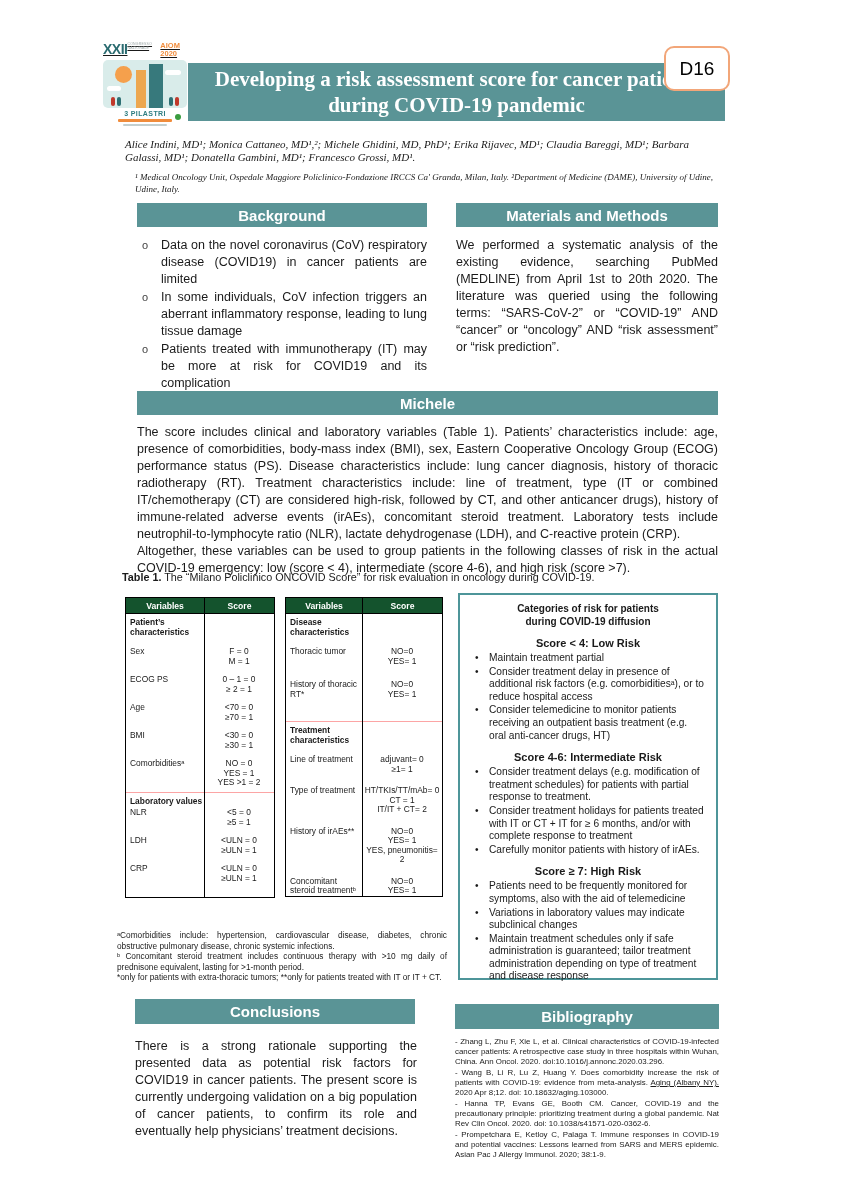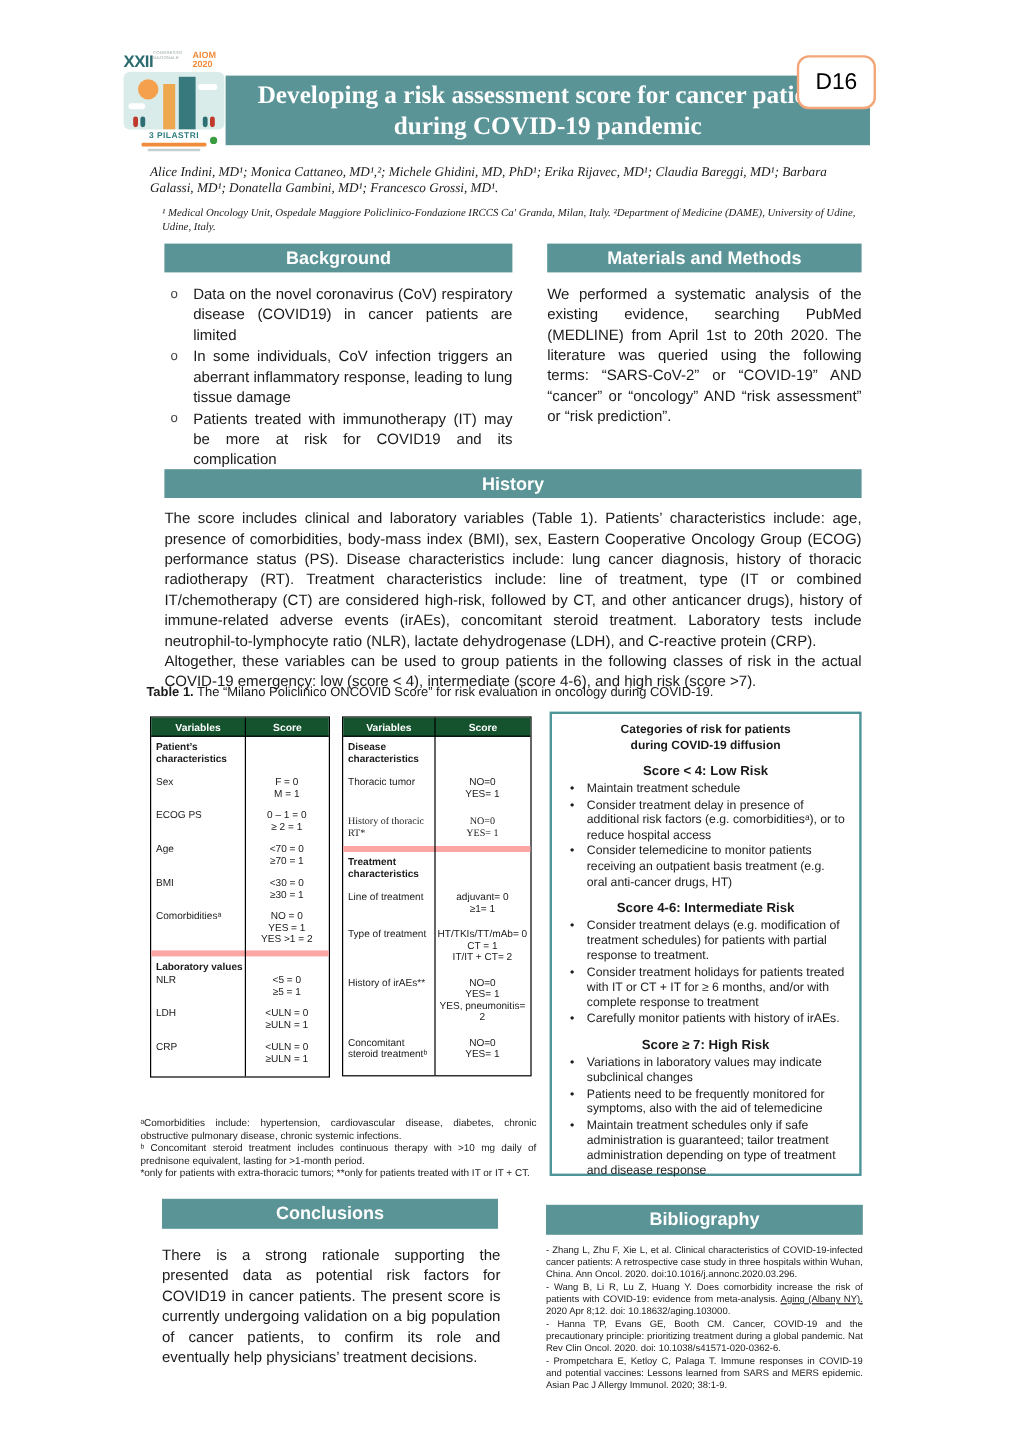--- a/index.html
+++ b/index.html
@@ -11,21 +11,21 @@
   #title-bar{left:188px;top:63px;width:537px;height:58px;background:#5A9496;
              display:flex;flex-direction:column;justify-content:center;align-items:center;}
   #title-bar .tline{font-family:"Liberation Serif","DejaVu Serif",serif;font-weight:bold;
              color:#ffffff;font-size:21px;line-height:26px;text-align:center;width:100%;}
   #badge{left:664px;top:46px;width:62px;height:41px;background:#ffffff;border:2px solid #F2A679;
          border-radius:10px;display:flex;align-items:center;justify-content:center;
          font-size:19px;color:#000;z-index:5;}
 
   
   #logo{left:103px;top:42px;width:84px;height:92px;font-family:"Liberation Sans",sans-serif;}
-  .logo-top{display:flex;align-items:flex-end;justify-content:center;gap:0;}
+  .logo-top{display:flex;align-items:flex-start;justify-content:center;gap:0;text-decoration:underline;}
   .logo-xxii{font-size:14px;font-weight:bold;color:#2A6B70;line-height:14px;letter-spacing:-.5px;}
   .logo-right{display:flex;flex-direction:row;}
   .logo-congresso{font-size:3.5px;color:#9aa5a5;letter-spacing:.2px;}
   .logo-aiom{font-size:7.5px;font-weight:bold;color:#F08C3C;line-height:8px;}
   .logo-scene{position:relative;margin-top:2px;height:48px;background:#D9ECEA;border-radius:5px;overflow:hidden;}
   .sun{position:absolute;left:12px;top:6px;width:17px;height:17px;border-radius:50%;background:#F5A04C;}
   .cloud{position:absolute;background:#ffffff;border-radius:6px;}
   .pillar-orange{position:absolute;left:33px;top:10px;width:10px;height:38px;background:#EDA74F;}
   .pillar-teal{position:absolute;left:46px;top:4px;width:14px;height:44px;background:#37797C;}
   .person{position:absolute;bottom:2px;width:4px;height:9px;border-radius:2px;}
@@ -53,21 +53,21 @@
   #caption{left:122px;top:571px;width:600px;font-size:10.8px;}
   #caption .cap-bold{font-weight:bold;}
 
   
   .vtable{border:1px solid #000;background:#fff;}
   .vt-header{height:15px;background:#14532d;display:grid;border-bottom:1px solid #000;}
   .vt-header span{color:#fff;font-weight:bold;font-size:8.6px;display:flex;align-items:center;justify-content:center;}
   .vt-header span+span{border-left:1px solid #000;}
   .vt-divider{position:absolute;top:15px;bottom:0;width:1px;background:#000;}
   .vt-section{padding:2px 0 2px 0;}
-  .vt-section.divided{border-top:5px solid #fca5a5;}
+  .vt-section.divided{border-top:1px solid #fca5a5;}
   .vt-group{font-weight:bold;font-size:8.4px;line-height:9.5px;padding:2px 2px 2px 4px;white-space:pre-line;margin-bottom:8px;}
   .vt-row{display:grid;margin-bottom:9px;font-size:8.4px;line-height:9.5px;}
   .vt-var{padding-left:4px;padding-right:2px;}
   .vt-score{text-align:center;white-space:pre-line;padding:0 2px;}
   #table-left .vt-header,#table-left .vt-row{grid-template-columns:78px 1fr;}
   #table-mid .vt-header,#table-mid .vt-row{grid-template-columns:76px 1fr;}
 
   
   #cat-box{left:458px;top:593px;width:260px;height:387px;border:2px solid #4E9599;background:#fff;
            box-sizing:border-box;padding:7px 9px 0 9px;}
@@ -128,21 +128,21 @@
   <div class="abs sec-header" style="left:137px;top:203px;width:290px;height:24px;">Background</div>
   <div class="abs body-text" style="left:137px;top:237px;width:290px;">
     <div class="bullet">Data on the novel coronavirus (CoV) respiratory disease (COVID19) in cancer patients are limited</div>
     <div class="bullet">In some individuals, CoV infection triggers an aberrant inflammatory response, leading to lung tissue damage</div>
     <div class="bullet">Patients treated with immunotherapy (IT) may be more at risk for COVID19 and its complication</div>
   </div>
 
   <div class="abs sec-header" style="left:456px;top:203px;width:262px;height:24px;">Materials and Methods</div>
   <div class="abs body-text" style="left:456px;top:237px;width:262px;">We performed a systematic analysis of the existing evidence, searching PubMed (MEDLINE) from April 1st to 20th 2020. The literature was queried using the following terms: “SARS-CoV-2” or “COVID-19” AND “cancer” or “oncology” AND “risk assessment” or “risk prediction”.</div>
 
-  <div class="abs sec-header" style="left:137px;top:391px;width:581px;height:24px;">History</div>
+  <div class="abs sec-header" style="left:137px;top:391px;width:581px;height:24px;">Michele</div>
   <div class="abs body-text" style="left:137px;top:424px;width:581px;">
     <div>The score includes clinical and laboratory variables (Table 1). Patients’ characteristics include: age, presence of comorbidities, body-mass index (BMI), sex, Eastern Cooperative Oncology Group (ECOG) performance status (PS). Disease characteristics include: lung cancer diagnosis, history of thoracic radiotherapy (RT). Treatment characteristics include: line of treatment, type (IT or combined IT/chemotherapy (CT) are considered high-risk, followed by CT, and other anticancer drugs), history of immune-related adverse events (irAEs), concomitant steroid treatment. Laboratory tests include neutrophil-to-lymphocyte ratio (NLR), lactate dehydrogenase (LDH), and C-reactive protein (CRP).</div>
     <div>Altogether, these variables can be used to group patients in the following classes of risk in the actual COVID-19 emergency: low (score &lt; 4), intermediate (score 4-6), and high risk (score &gt;7).</div>
   </div>
 
   <div id="caption" class="abs">
     <span class="cap-bold">Table 1.</span><span> The “Milano Policlinico ONCOVID Score” for risk evaluation in oncology during COVID-19.</span>
   </div>
 
   <div id="table-left" class="abs vtable" style="left:125px;top:597px;width:150px;height:301px;box-sizing:border-box;">
@@ -208,21 +208,21 @@
     </div>
     <div class="vt-divider" style="left:76px;"></div>
     <div class="vt-section">
       <div class="vt-group">Disease
 characteristics</div>
       <div class="vt-row" style="margin-bottom:14px;">
         <span class="vt-var">Thoracic tumor</span>
         <span class="vt-score">NO=0
 YES= 1</span>
       </div>
-      <div class="vt-row" style="margin-bottom:4px;font-family:Liberation Serif, serif;">
+      <div class="vt-row" style="margin-bottom:20px;">
         <span class="vt-var">History of thoracic RT*</span>
         <span class="vt-score" style="align-self:end;">NO=0
 YES= 1</span>
       </div>
     </div>
     <div class="vt-section divided">
       <div class="vt-group">Treatment
 characteristics</div>
       <div class="vt-row" style="margin-bottom:12px;">
         <span class="vt-var">Line of treatment</span>
@@ -247,32 +247,32 @@
 YES= 1</span>
       </div>
     </div>
   </div>
 
   <div id="cat-box" class="abs">
     <div class="cat-title">Categories of risk for patients</div>
     <div class="cat-title">during COVID-19 diffusion</div>
 
     <div class="cat-sec-title">Score &lt; 4: Low Risk</div>
-    <div class="cat-bullet">Maintain treatment schedule</div>
+    <div class="cat-bullet">Maintain treatment partial</div>
     <div class="cat-bullet">Consider treatment delay in presence of additional risk factors (e.g. comorbiditiesᵃ), or to reduce hospital access</div>
     <div class="cat-bullet">Consider telemedicine to monitor patients receiving an outpatient basis treatment (e.g. oral anti-cancer drugs, HT)</div>
 
     <div class="cat-sec-title">Score 4-6: Intermediate Risk</div>
     <div class="cat-bullet">Consider treatment delays (e.g. modification of treatment schedules) for patients with partial response to treatment.</div>
     <div class="cat-bullet">Consider treatment holidays for patients treated with IT or CT + IT for ≥ 6 months, and/or with complete response to treatment</div>
     <div class="cat-bullet">Carefully monitor patients with history of irAEs.</div>
 
     <div class="cat-sec-title">Score ≥ 7: High Risk</div>
+    <div class="cat-bullet">Patients need to be frequently monitored for symptoms, also with the aid of telemedicine</div>
     <div class="cat-bullet">Variations in laboratory values may indicate subclinical changes</div>
-    <div class="cat-bullet">Patients need to be frequently monitored for symptoms, also with the aid of telemedicine</div>
     <div class="cat-bullet">Maintain treatment schedules only if safe administration is guaranteed; tailor treatment administration depending on type of treatment and disease response</div>
   </div>
 
   <div id="footnotes" class="abs">
     <div>ᵃComorbidities include: hypertension, cardiovascular disease, diabetes, chronic obstructive pulmonary disease, chronic systemic infections.</div>
     <div>ᵇ Concomitant steroid treatment includes continuous therapy with &gt;10 mg daily of prednisone equivalent, lasting for &gt;1-month period.</div>
     <div>*only for patients with extra-thoracic tumors; **only for patients treated with IT or IT + CT.</div>
   </div>
 
   <div class="abs sec-header" style="left:135px;top:999px;width:280px;height:25px;">Conclusions</div>

